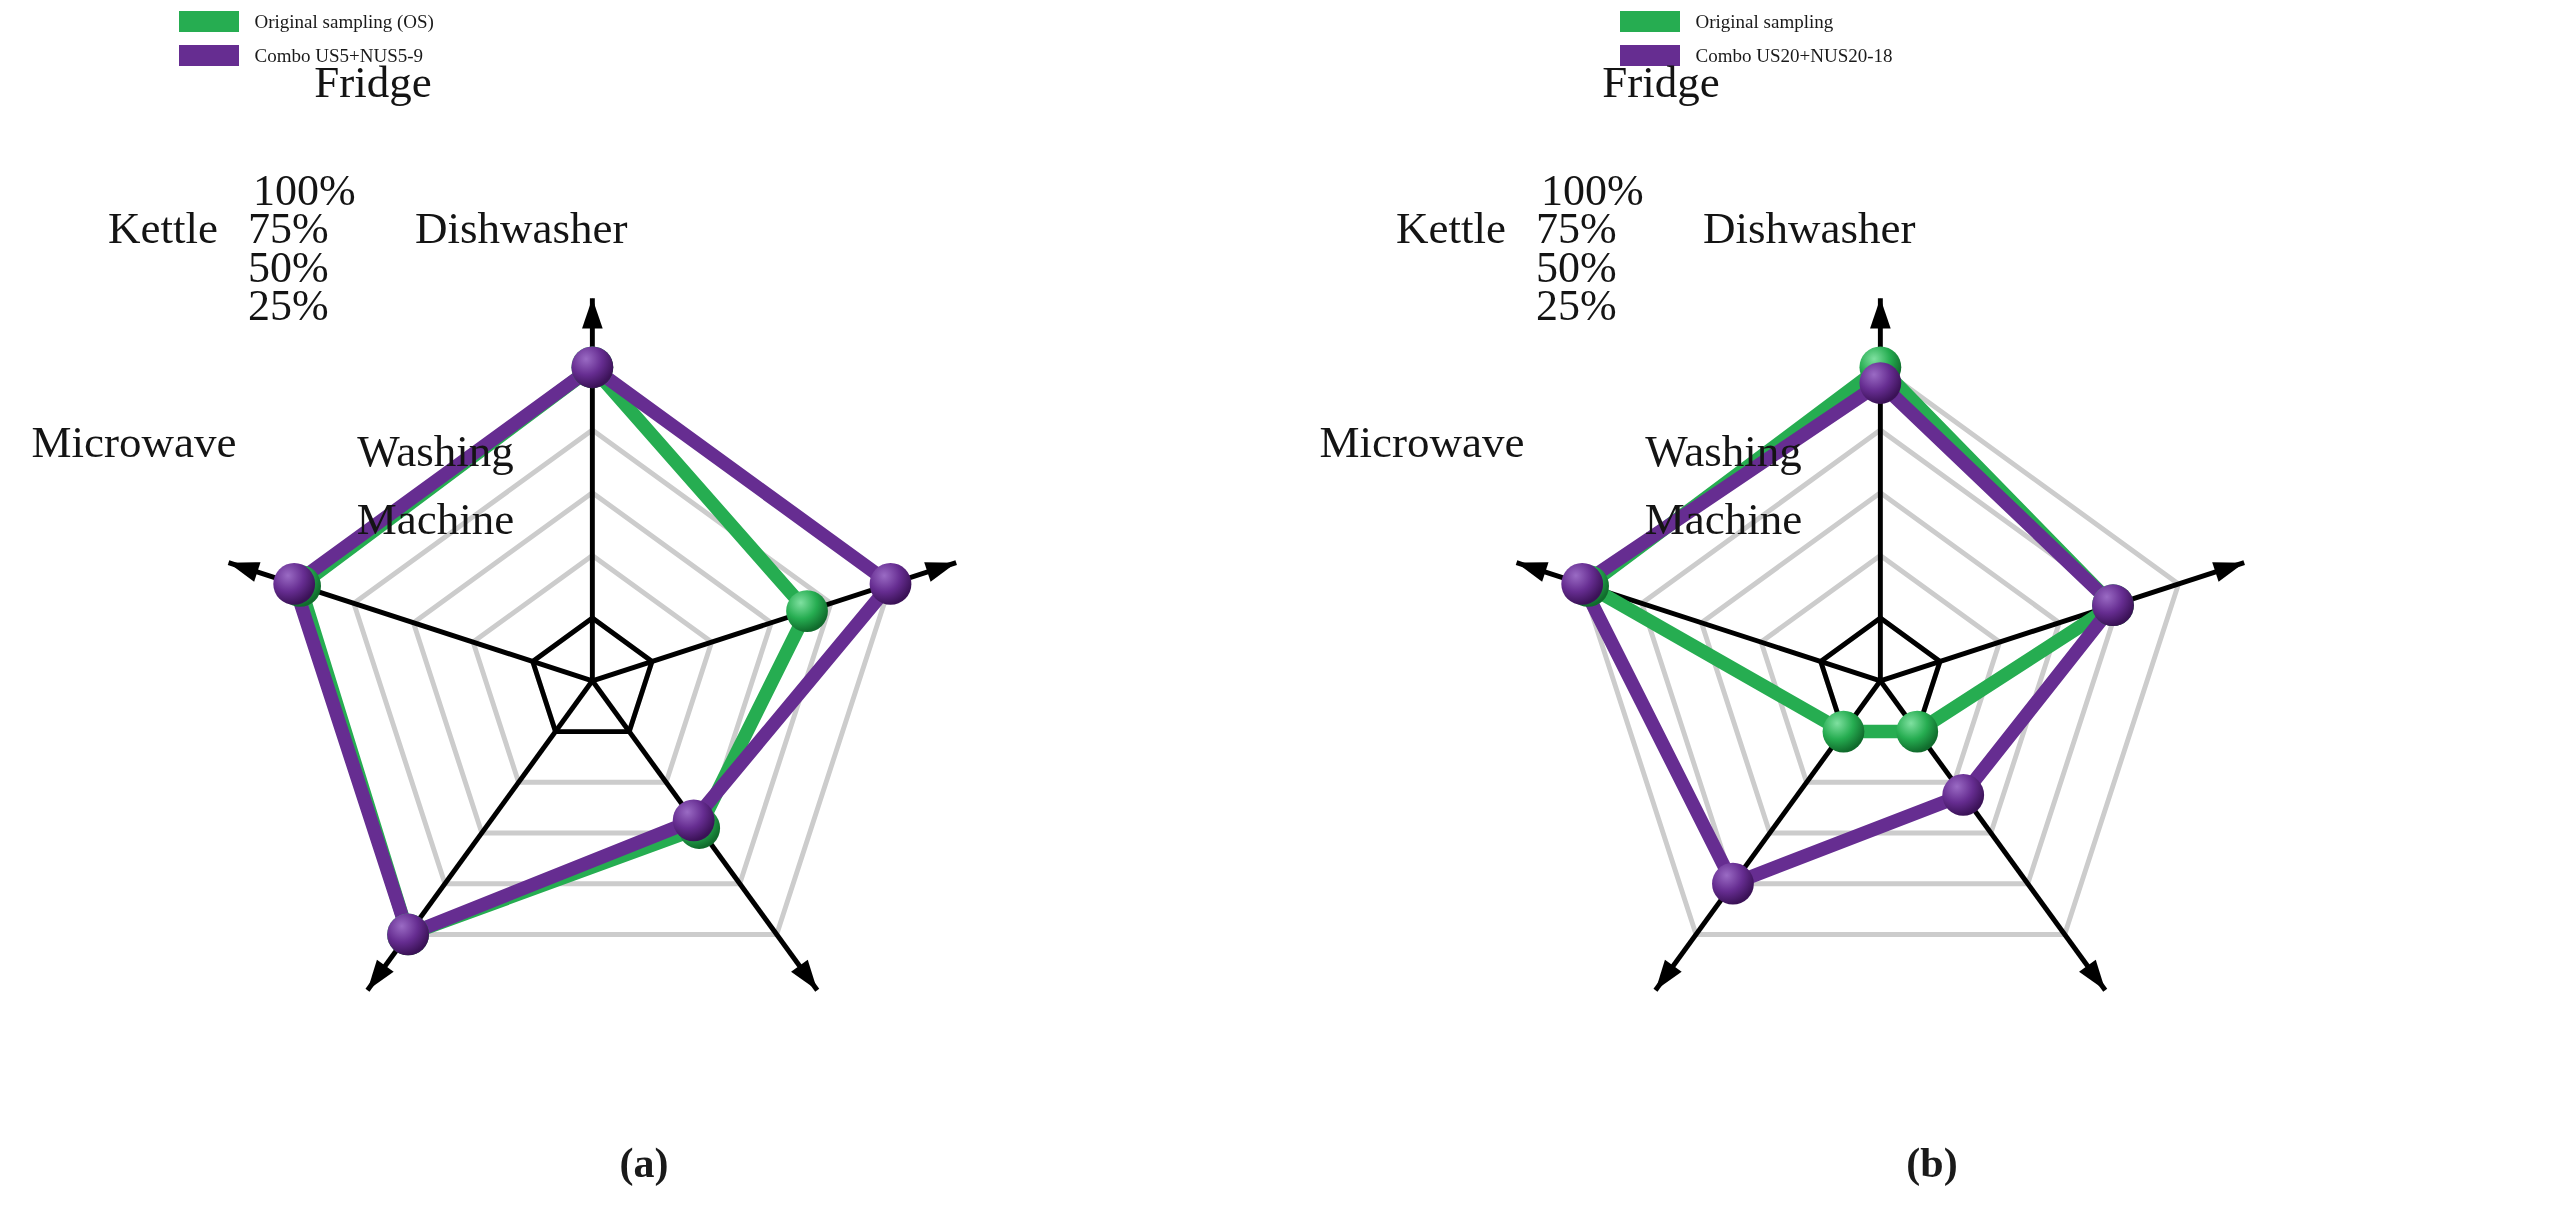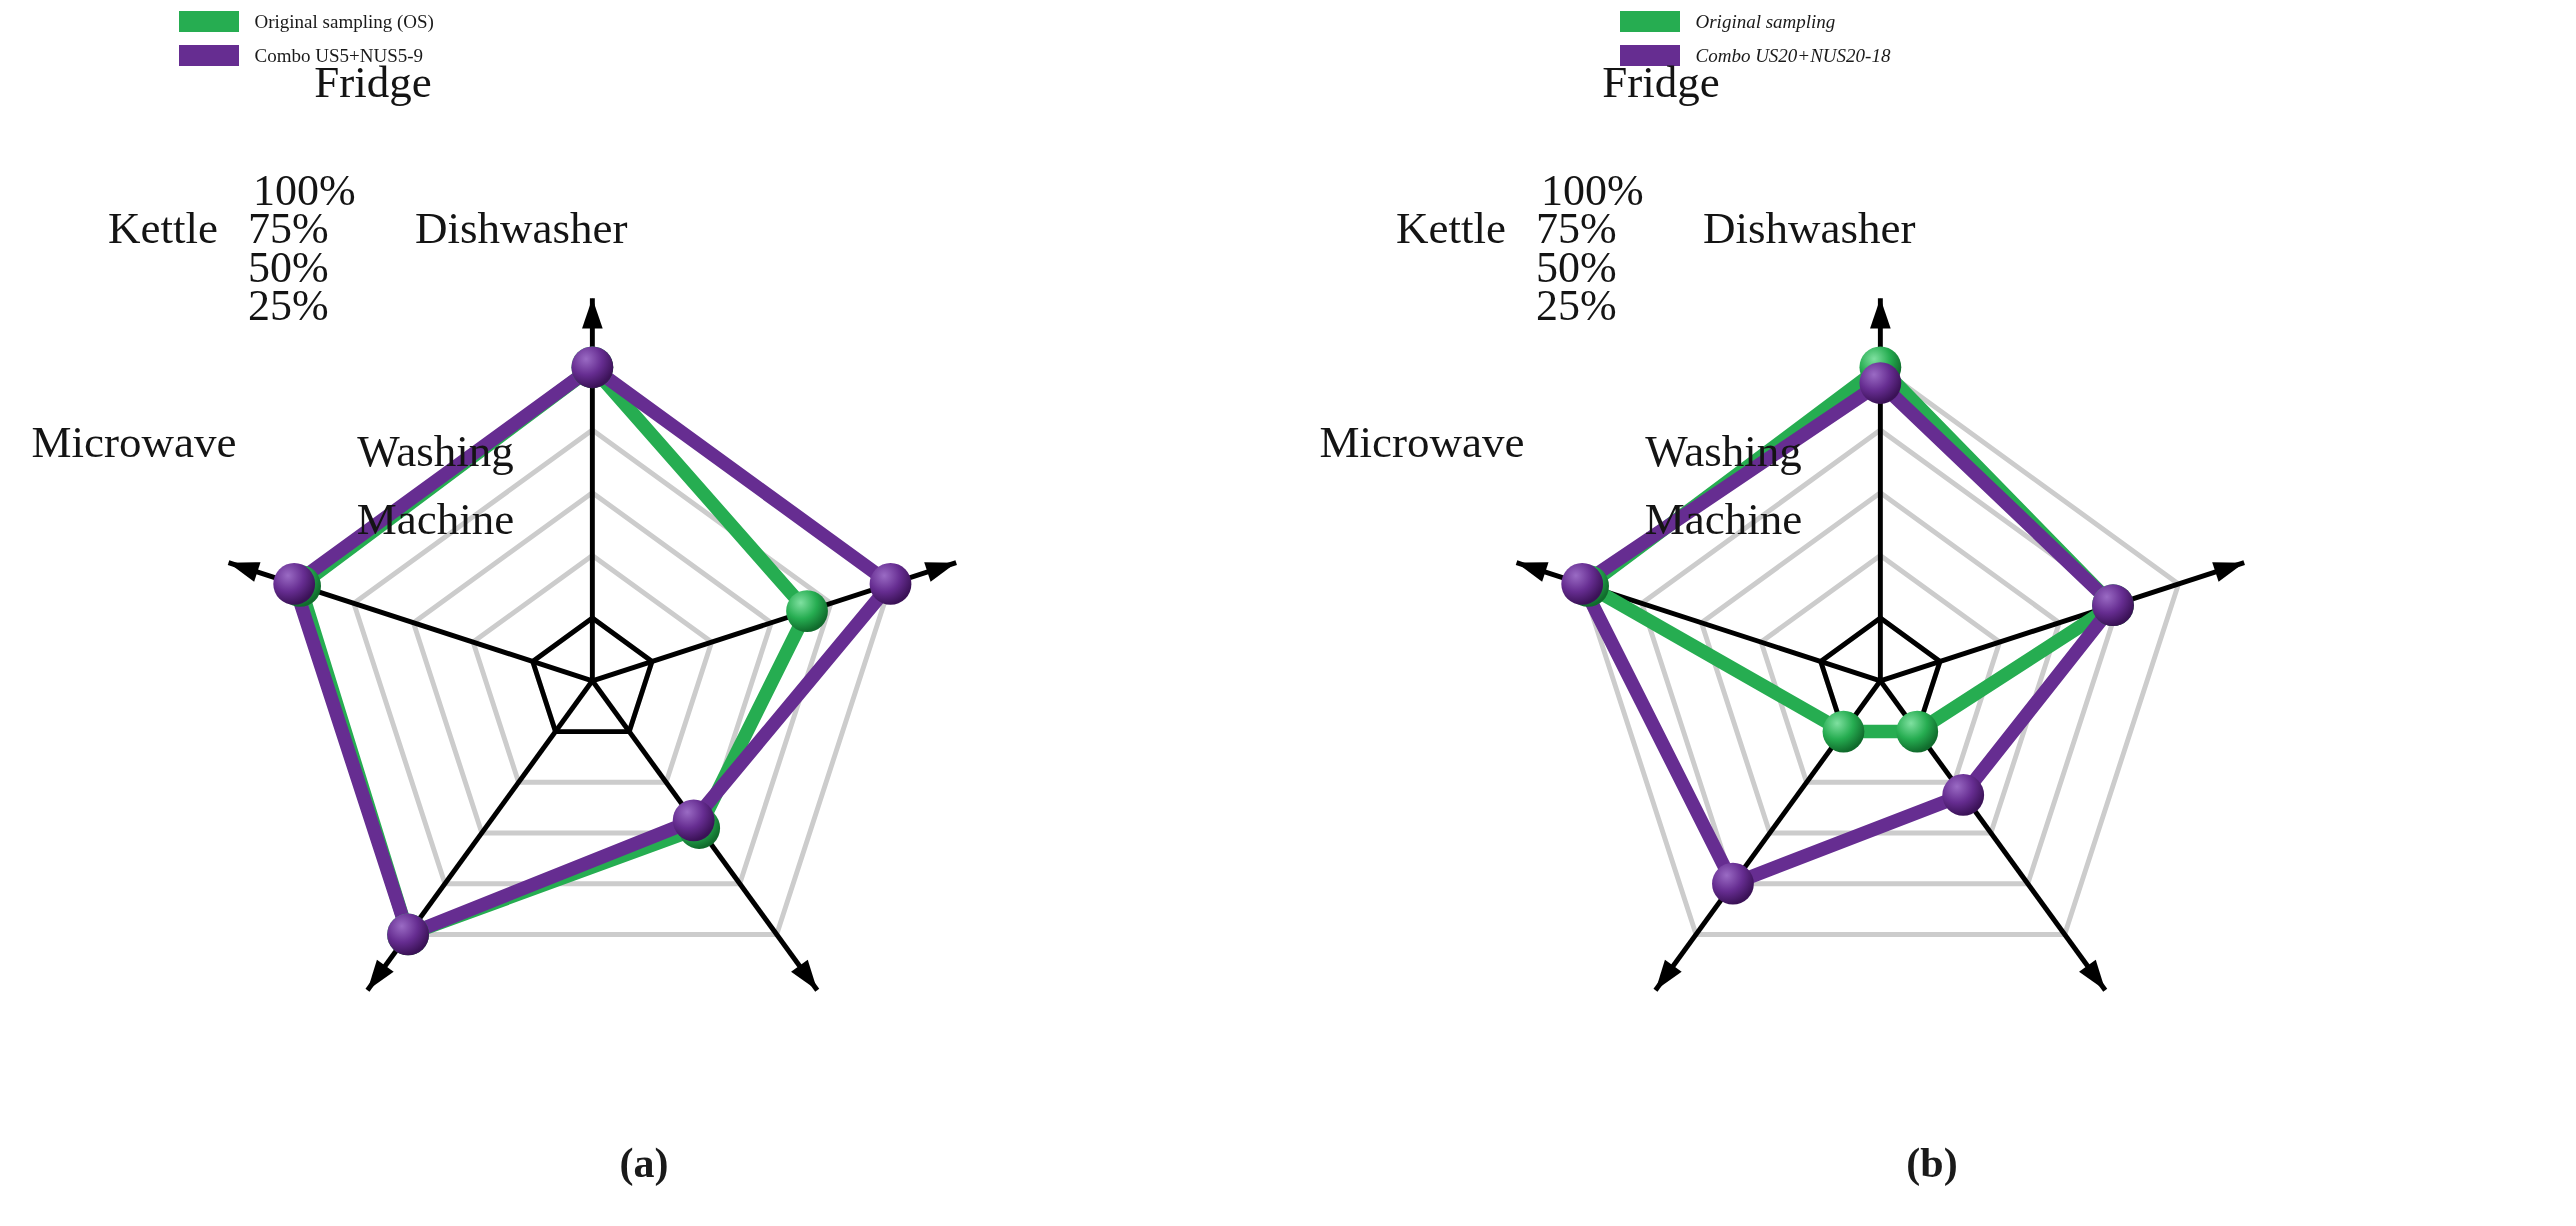--- a/index.html
+++ b/index.html
@@ -4,21 +4,21 @@
 <style>
   html,body{margin:0;padding:0;background:#ffffff;}
   body{width:2576px;height:1226px;font-family:"Liberation Serif",serif;color:#1a1a1a;overflow:hidden;}
   .figure{position:relative;width:2576px;height:1226px;background:#fff;}
   .panel{position:absolute;top:0;width:1288px;height:1226px;}
   .panel-a{left:0;}
   .panel-b{left:1288px;}
 
   .legend{position:absolute;display:flex;flex-direction:column;gap:9.8px;}
   .legend-a{left:179px;top:9.8px;}
-  .legend-b{left:332px;top:9.8px;font-style:italic;}
+  .legend-b{left:332px;top:9.8px;}
   .legend-row{display:flex;align-items:center;gap:15.5px;height:24px;}
   .swatch{width:60px;height:21px;flex:0 0 auto;}
   .legend-label{font-size:19px;line-height:24px;white-space:nowrap;font-family:"Liberation Serif",serif;}
 
   .radar-wrap{position:absolute;left:0;top:16px;width:1288px;height:1226px;}
   .radar-svg{position:absolute;left:0;top:0;}
 
   .axis-label{position:absolute;font-size:45px;line-height:49px;text-align:center;white-space:nowrap;font-family:"Liberation Serif",serif;color:#141414;}
   .axis-label.two-line{white-space:normal;line-height:68px;}
 

